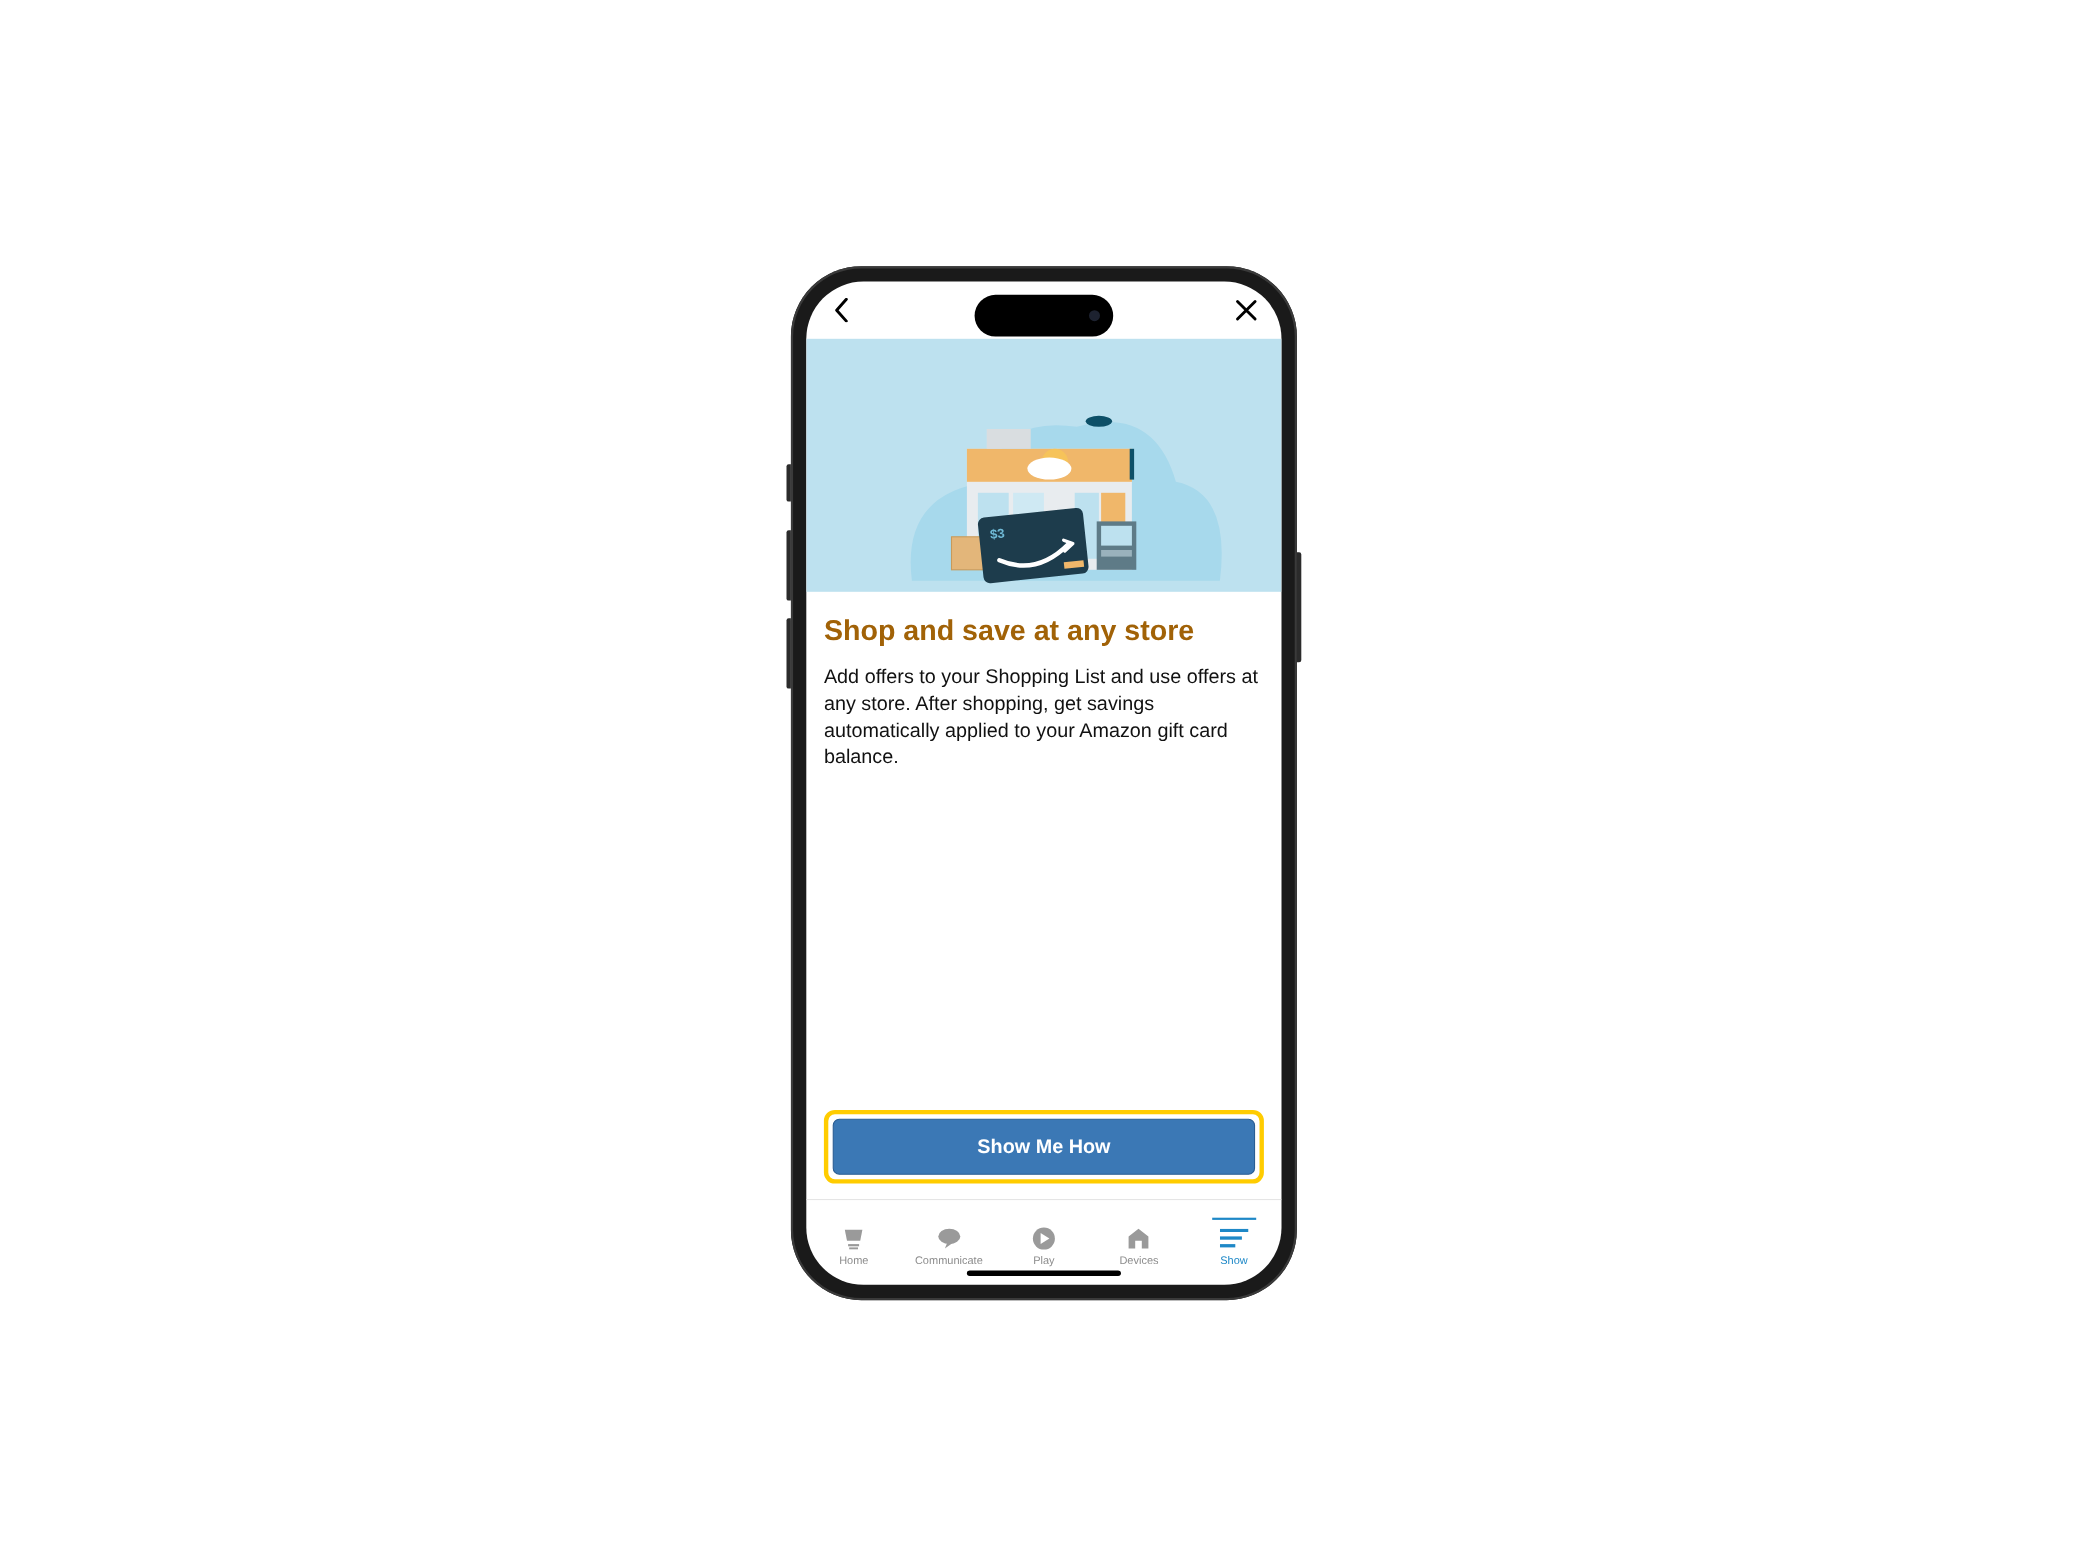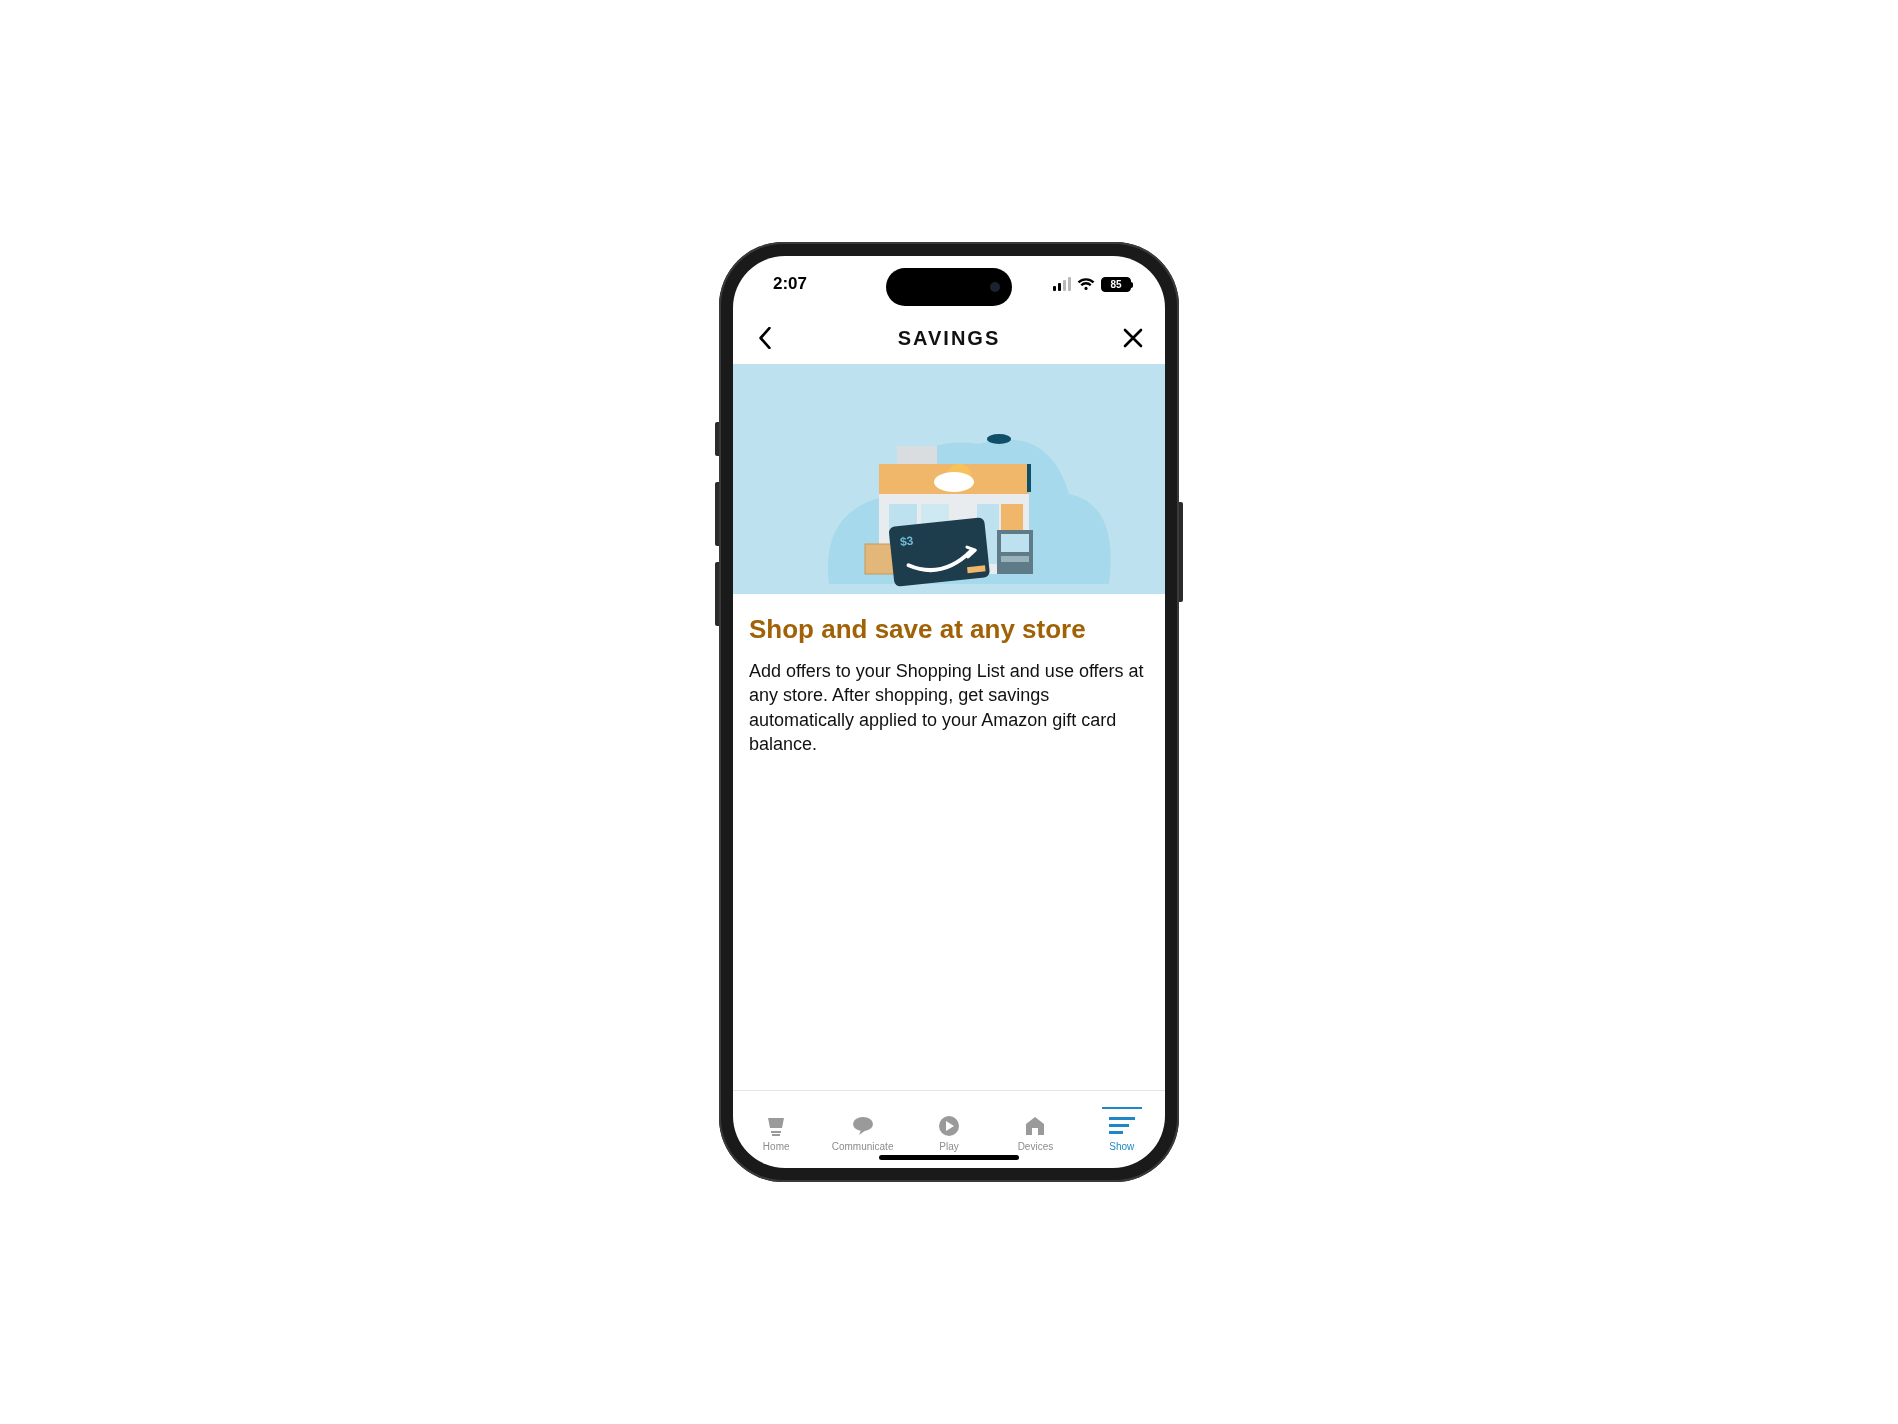--- a/index.html
+++ b/index.html
@@ -182,41 +182,20 @@
 
 <div class="phone-frame">
   <div class="phone-btn-left1"></div>
   <div class="phone-btn-left2"></div>
   <div class="phone-btn-left3"></div>
   <div class="phone-btn-right"></div>
 
   <div class="phone-screen">
     <div class="dynamic-island"></div>
 
-    <div class="status-bar">
-      <div>2:07</div>
-      <div class="status-right">
-        <div class="signal-bars">
-          <span></span>
-            <span></span>
-            <span></span>
-            <span></span>
-        </div>
-        <div class="wifi-icon">
-          <svg width="18" height="14" viewBox="0 0 18 14">
-            <path d="M9 13 a1.6 1.6 0 1 0 0-3.2 1.6 1.6 0 0 0 0 3.2z" fill="#000"></path>
-            <path d="M3.4 7.4a8 8 0 0 1 11.2 0l-1.7 1.7a5.6 5.6 0 0 0-7.8 0z" fill="#000"></path>
-            <path d="M0.6 4.6a12 12 0 0 1 16.8 0L15.7 6.3a9.6 9.6 0 0 0-13.4 0z" fill="#000"></path>
-          </svg>
-        </div>
-        <div class="battery">
-          <span>85</span>
-        </div>
-      </div>
-    </div>
 
     <div class="nav-bar">
       <div class="icon-btn">
         <svg width="18" height="22" viewBox="0 0 12 20">
           <path d="M10 1 L2 10 L10 19" stroke="#000" stroke-width="2.4" fill="none" stroke-linecap="round" stroke-linejoin="round"></path>
         </svg>
       </div>
       <div class="nav-title">SAVINGS</div>
       <div class="icon-btn">
         <svg width="20" height="20" viewBox="0 0 20 20">
@@ -257,20 +236,25 @@
           <path d="M198 166 L206 170 L198 176" stroke="#ffffff" stroke-width="3" fill="none" stroke-linecap="round" stroke-linejoin="round"></path>
           <rect x="196" y="186" width="18" height="6" fill="#f0b76a"></rect>
         </g>
       </svg>
     </div>
 
     <div class="content">
       <div class="title">Shop and save at any store</div>
       <div class="body-text">Add offers to your Shopping List and use offers at any store. After shopping, get savings automatically applied to your Amazon gift card balance.</div>
 
+      <div class="cta-wrap">
+        <div class="cta-highlight">
+          <div class="cta-button">Show Me How</div>
+        </div>
+      </div>
     </div>
 
     <div class="tab-bar">
       <div class="tab">
         <div class="tabicon">
           <svg width="22" height="20" viewBox="0 0 22 20">
               <path d="M3 2 H19 L17 12 H5 Z" fill="#9a9a9a"></path>
               <rect x="6" y="15" width="10" height="2" fill="#9a9a9a"></rect>
               <rect x="7" y="18" width="8" height="2" fill="#9a9a9a"></rect>
             </svg>

